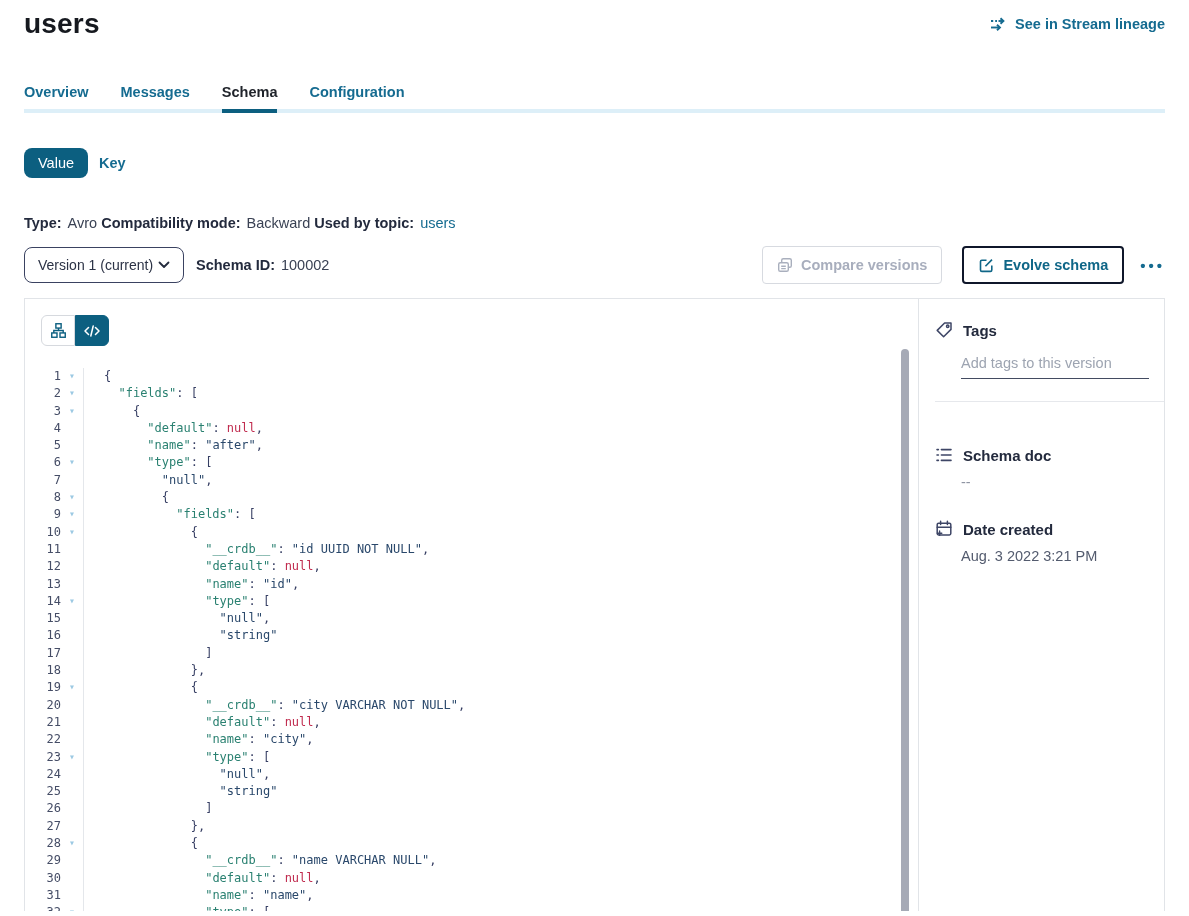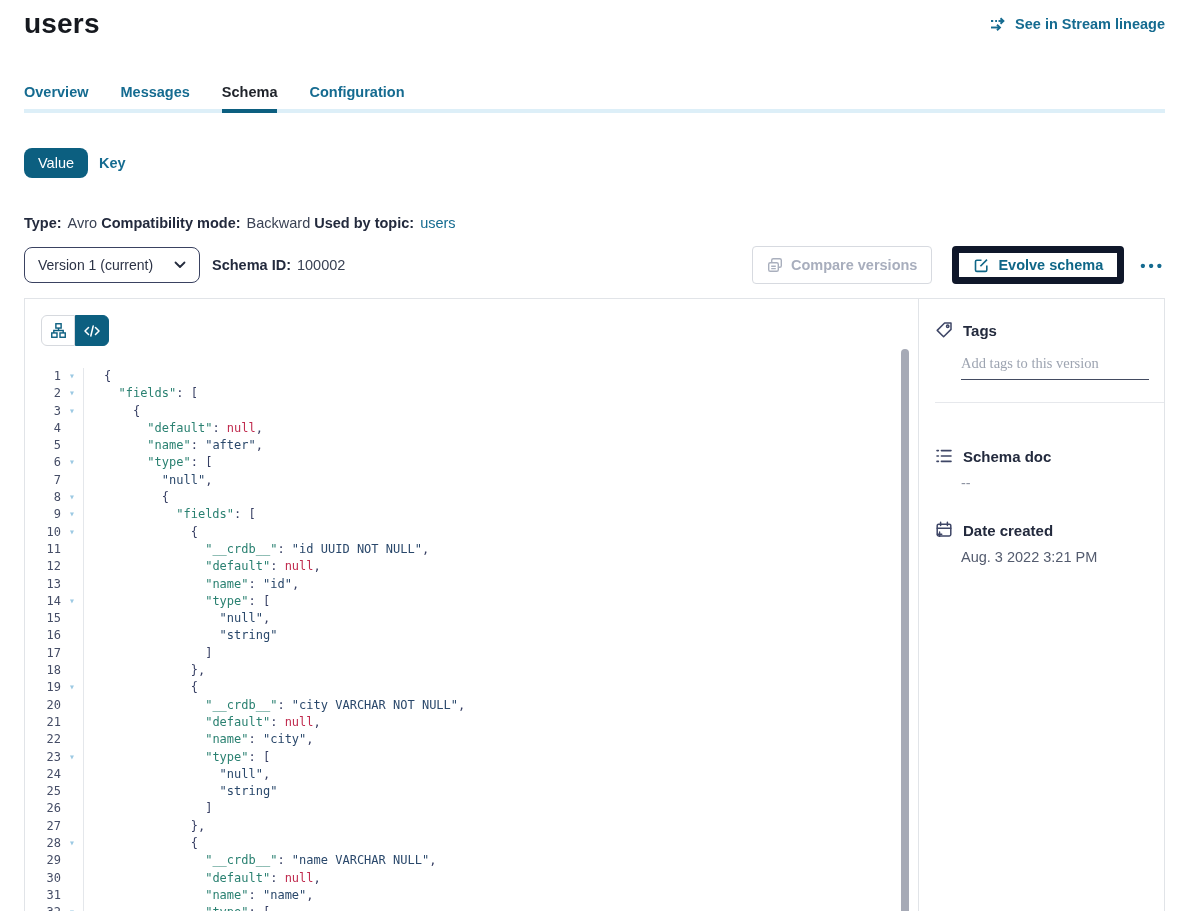--- a/index.html
+++ b/index.html
@@ -29,26 +29,26 @@
 
   
   .meta-row { display:flex; align-items:flex-start; gap:4px; margin-top:37px; font-size:14.5px; }
   .meta-pair { display:flex; gap:6px; }
   .meta-label { font-weight:700; color:#232A3D; }
   .meta-value { color:#3A4254; }
   .meta-link { color:#156B90; cursor:pointer; }
 
   
   .toolbar-row { display:flex; align-items:center; margin-top:15px; }
-  .version-select { width:176px; height:36px; border:1px solid #3A4261; border-radius:8px; display:flex; align-items:center; justify-content:space-between; padding:0 13px; font-size:14px; color:#2B3245; cursor:pointer; background:#fff; }
+  .version-select { width:160px; height:36px; border:1px solid #3A4261; border-radius:8px; display:flex; align-items:center; justify-content:space-between; padding:0 13px; font-size:14px; color:#2B3245; cursor:pointer; background:#fff; }
   .schema-id { margin-left:12px; font-size:14.5px; display:flex; gap:6px; }
   .toolbar-spacer { flex:1; }
   .btn { height:38px; display:flex; align-items:center; gap:8px; padding:0 14px; border-radius:4px; background:#fff; font-size:14.5px; cursor:pointer; font-family:inherit; }
   .btn-disabled { border:1px solid #D7DAE0; color:#A8AEBD; font-weight:600; }
-  .btn-primary-outline { border:7px solid #0f172a; color:#0F6687; font-weight:700; margin-left:20px;gap:9px; }
+  .btn-primary-outline { border:2px solid #0f172a; color:#0F6687; font-weight:700; margin-left:20px;gap:9px; }
   .more-dots { margin-left:16px; color:#156B90; font-size:15px; font-weight:800; letter-spacing:3px; cursor:pointer; }
 
   
   .panel { margin-top:14px; height:613px; border:1px solid #E1E4E8; border-bottom:0; display:flex; overflow:hidden; position:relative; background:#fff; }
   .code-pane { flex:1; position:relative; }
   .toggle-group { position:absolute; top:16px; left:16px; display:flex; }
   .tg-btn { width:34px; height:31px; display:flex; align-items:center; justify-content:center; cursor:pointer; }
   .tg-tree { background:#fff; border:1px solid #D6D9DE; border-radius:6px 0 0 6px; }
   .tg-code { background:#0C5F80; border:1px solid #0C5F80; border-radius:0 6px 6px 0; }
 
@@ -60,21 +60,21 @@
   .code-text { white-space:pre; margin-left:21px; }
   .tk-p { color:#363E63; }
   .tk-k { color:#2A8171; }
   .tk-s { color:#2A486B; }
   .tk-x { color:#C02B4E; }
   .scroll-thumb { position:absolute; right:9px; top:50px; bottom:-6px; width:8px; border-radius:4px; background:#A6AAB6; cursor:grab; }
 
   
   .side-pane { width:246px; flex:none; border-left:1px solid #E1E4E8; padding:22px 0 0 16px; }
   .side-heading { display:flex; align-items:center; gap:10px; font-size:15px; font-weight:700; color:#232A3D; }
-  .tags-input { display:block; margin:14px 0 0 26px; width:188px; border:none; border-bottom:1px solid #434B61; outline:none; font-family:Liberation Serif, serif; font-size:14.5px; color:#232A3D; padding:2px 0 7px; }
+  .tags-input { display:block; margin:14px 0 0 26px; width:188px; border:none; border-bottom:1px solid #434B61; outline:none; font-family:Liberation Sans, sans-serif; font-size:14.5px; color:#232A3D; padding:2px 0 7px; }
   .tags-input::placeholder { color:#9DA4B1; }
   .side-divider { height:1px; background:#E6E8EC; margin-top:22px; }
   .side-section { margin-top:44px; }
   .side-section.tight { margin-top:30px; }
   .side-value { margin:10px 0 0 26px; font-size:14.5px; color:#8F95A3; }
   .side-value.dark { color:#535B6E; }
 </style>
 </head>
 <body>
 

